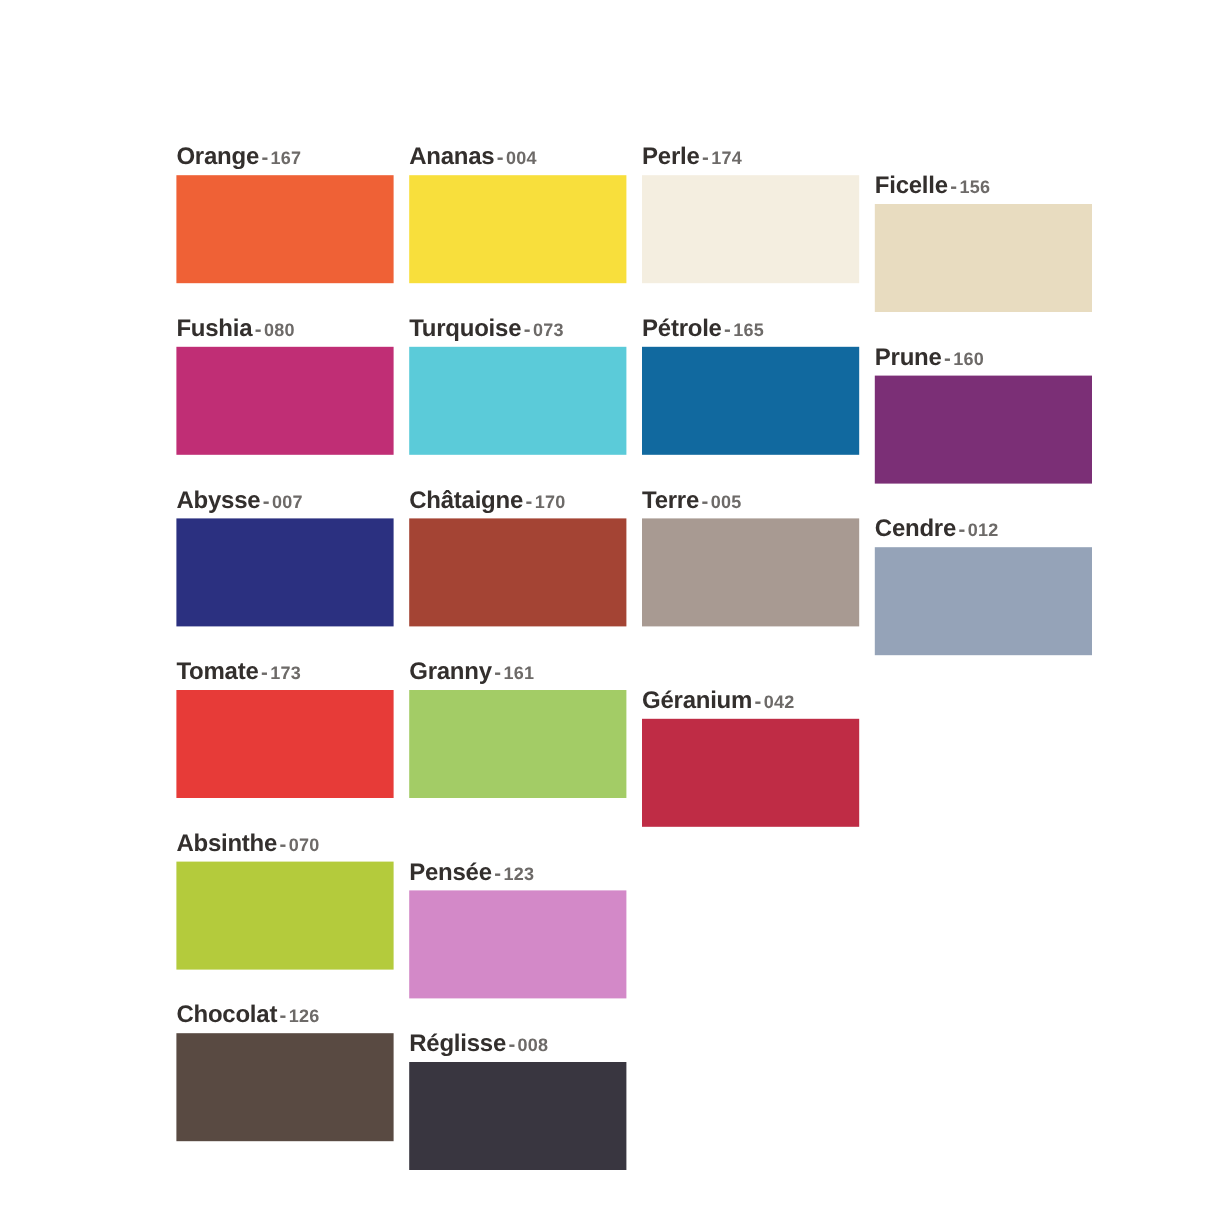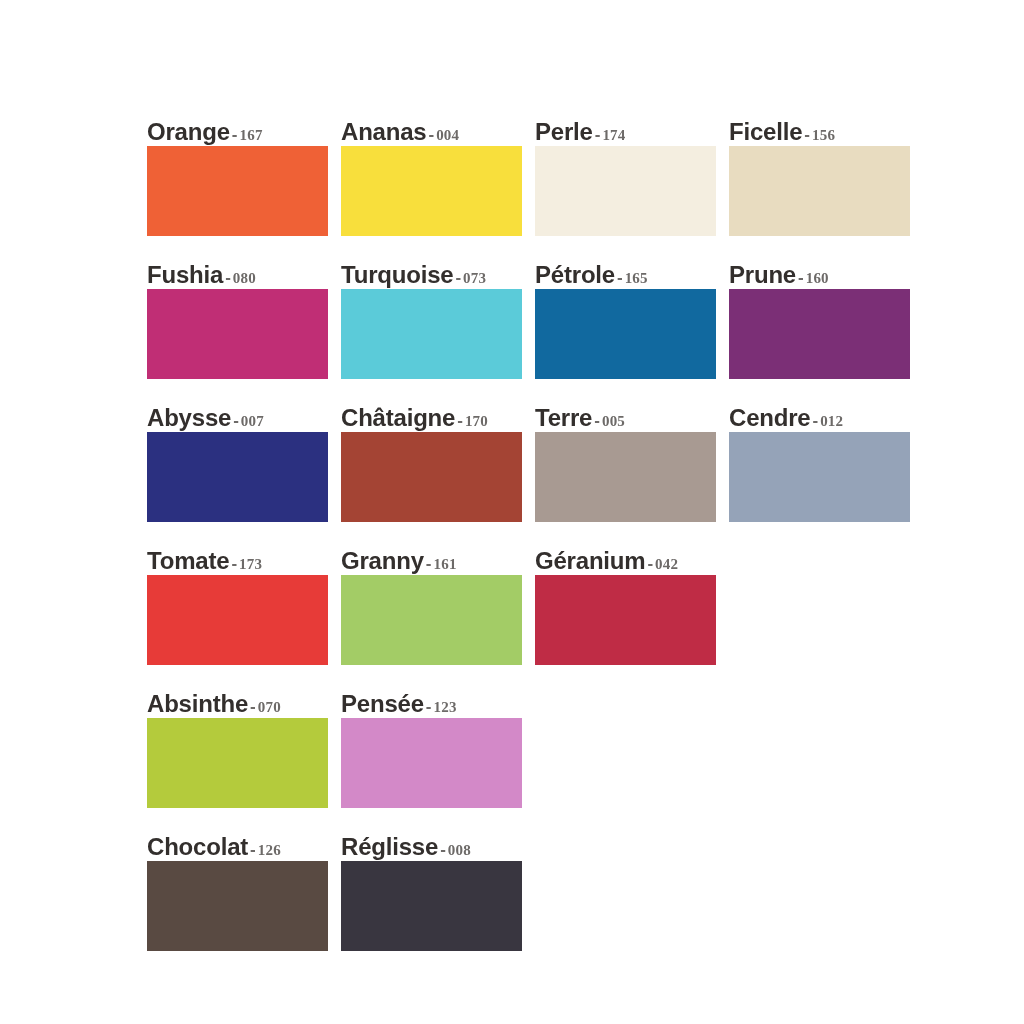--- a/index.html
+++ b/index.html
@@ -37,46 +37,47 @@
   }
 
   .swatch-cell {
     width: 181px;
     margin-right: 13px;
     display: flex;
     flex-direction: column;
   }
   .swatch-cell:last-child {
     margin-right: 0;
+    justify-content: flex-end;
   }
 
   .swatch-caption {
     height: 29px;
     line-height: 29px;
     white-space: nowrap;
     overflow: visible;
   }
 
   .swatch-name {
     font-family: "Liberation Sans Narrow", "Liberation Sans", sans-serif;
-    font-size: 24px;
+    font-size: 20px;
     font-weight: 700;
     color: #332f2d;
     letter-spacing: -0.2px;
   }
 
   .swatch-sep {
     font-size: 17px;
     font-weight: 700;
     color: #6d6a68;
     padding: 0 2px;
   }
 
   .swatch-code {
-    font-family: Liberation Serif, serif;
+    font-family: Liberation Sans, sans-serif;
     font-size: 15px;
     font-weight: 700;
     color: #6d6a68;
     letter-spacing: 0.2px;
   }
 
   .swatch-color {
     width: 181px;
     height: 90px;
     box-sizing: border-box;

